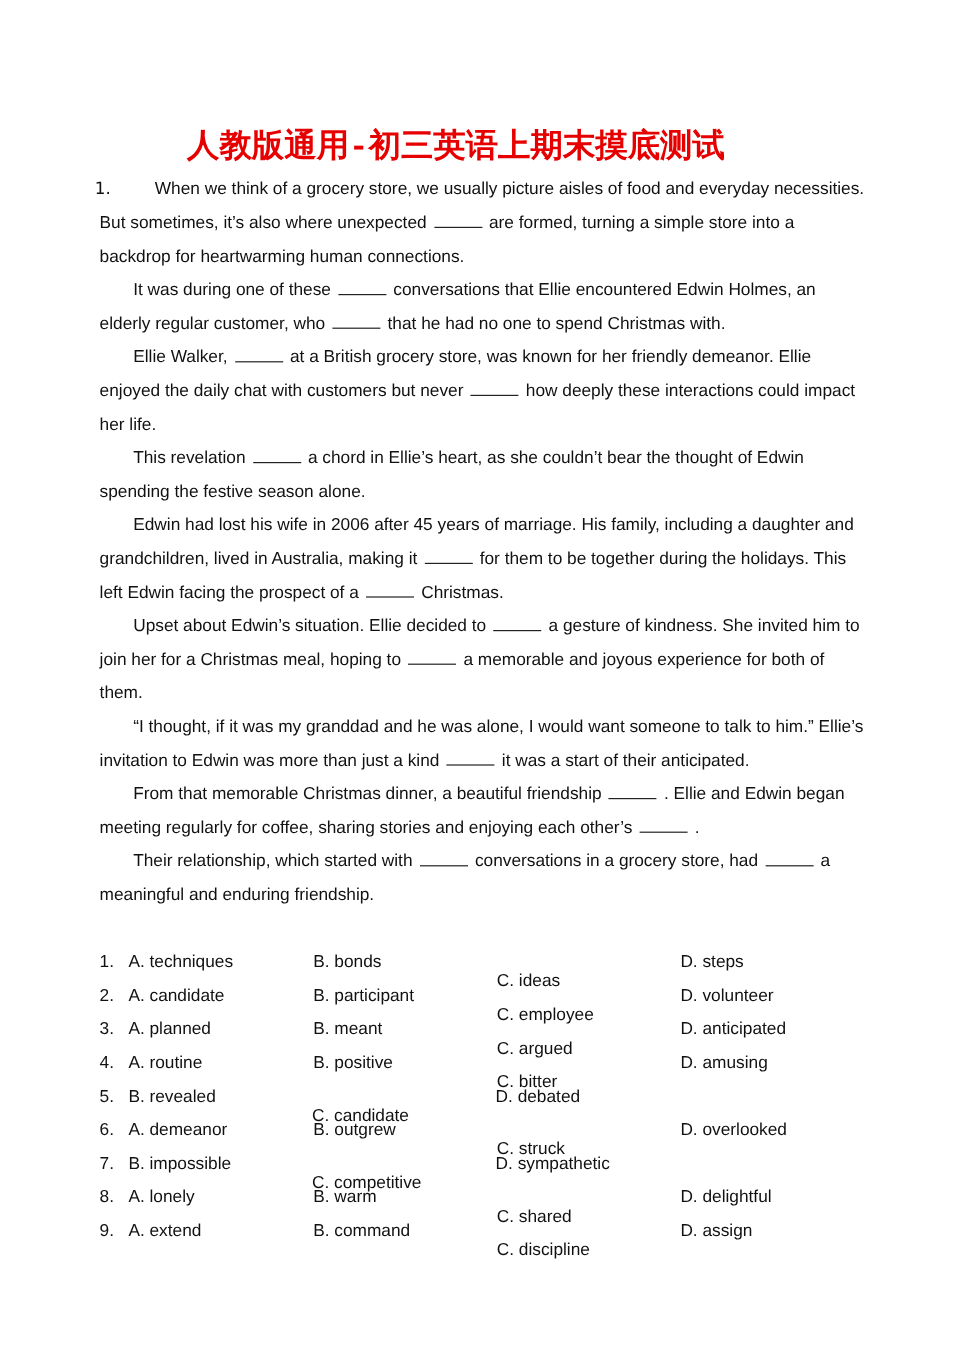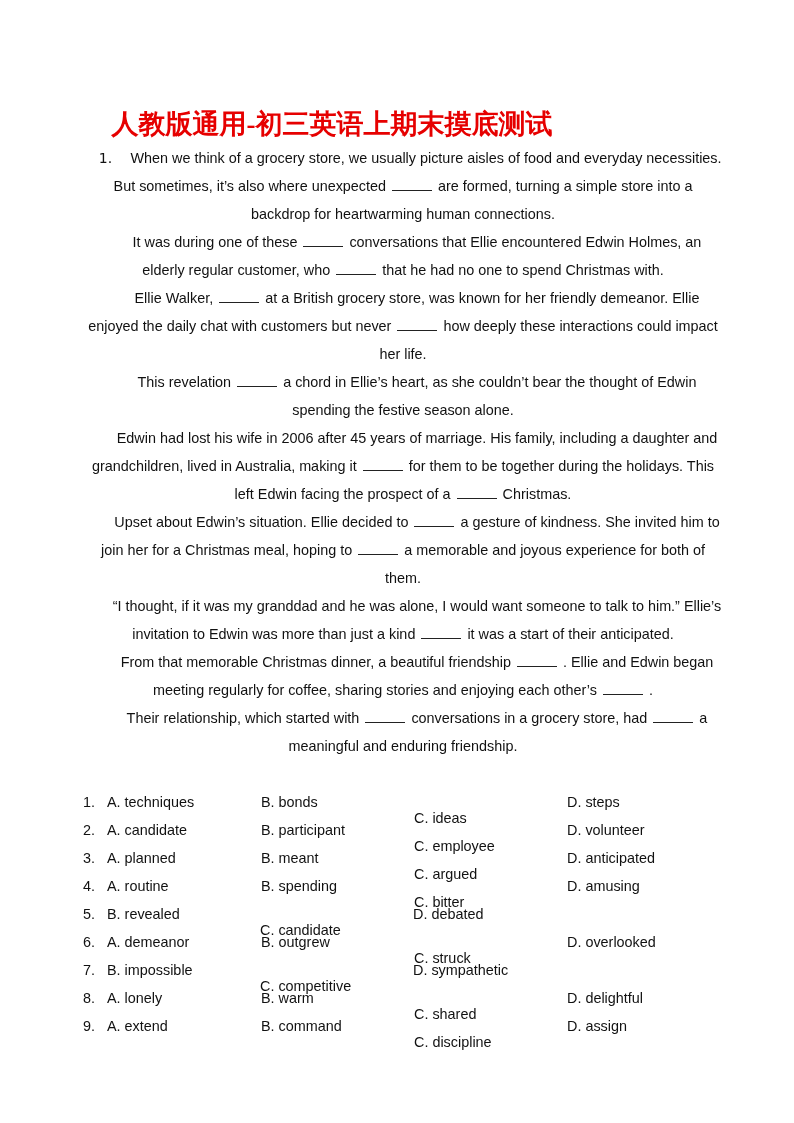--- a/index.html
+++ b/index.html
@@ -14,39 +14,39 @@
       overflow: hidden;
       font-family: "Liberation Sans", "DejaVu Sans", sans-serif;
       color: #111111;
     }
     .title {
       position: absolute;
       top: 86px;
       left: 0;
       width: 664px;
       text-align: center;
-      font-family: Liberation Serif, serif;
+      font-family: Liberation Mono, monospace;
       font-weight: bold;
       font-size: 27px;
       letter-spacing: 0px;
       color: #e60000;
       line-height: 40px;
+      padding-left: 48px;
     }
     .passage {
       position: absolute;
       top: 144px;
       left: 83px;
       width: 640px;
       font-size: 14.4px;
       line-height: 28px;
     }
     .para {
       margin: 0;
       text-indent: 28px;
-      text-align: center;
     }
     .para.first {
       text-indent: 0;
     }
     .qnum {
       display: inline-block;
       width: 50px;
       margin-left: -4px;
       font-family: "DejaVu Sans", sans-serif;
       font-size: 14px;
@@ -114,21 +114,21 @@
     <div class="opt-row">
       <span class="opt-num">3.</span>
       <span class="opt-a">A. planned</span>
       <span class="opt-b">B. meant</span>
       <span class="opt-c">C. argued</span>
       <span class="opt-d">D. anticipated</span>
     </div>
     <div class="opt-row">
       <span class="opt-num">4.</span>
       <span class="opt-a">A. routine</span>
-      <span class="opt-b">B. spending</span>
+      <span class="opt-b">B. positive</span>
       <span class="opt-c">C. bitter</span>
       <span class="opt-d">D. amusing</span>
     </div>
     <div class="opt-row">
       <span class="opt-num">5.</span>
       <span class="opt-b">B. revealed</span>
       <span class="opt-c">C. candidate</span>
       <span class="opt-d">D. debated</span>
     </div>
     <div class="opt-row">

